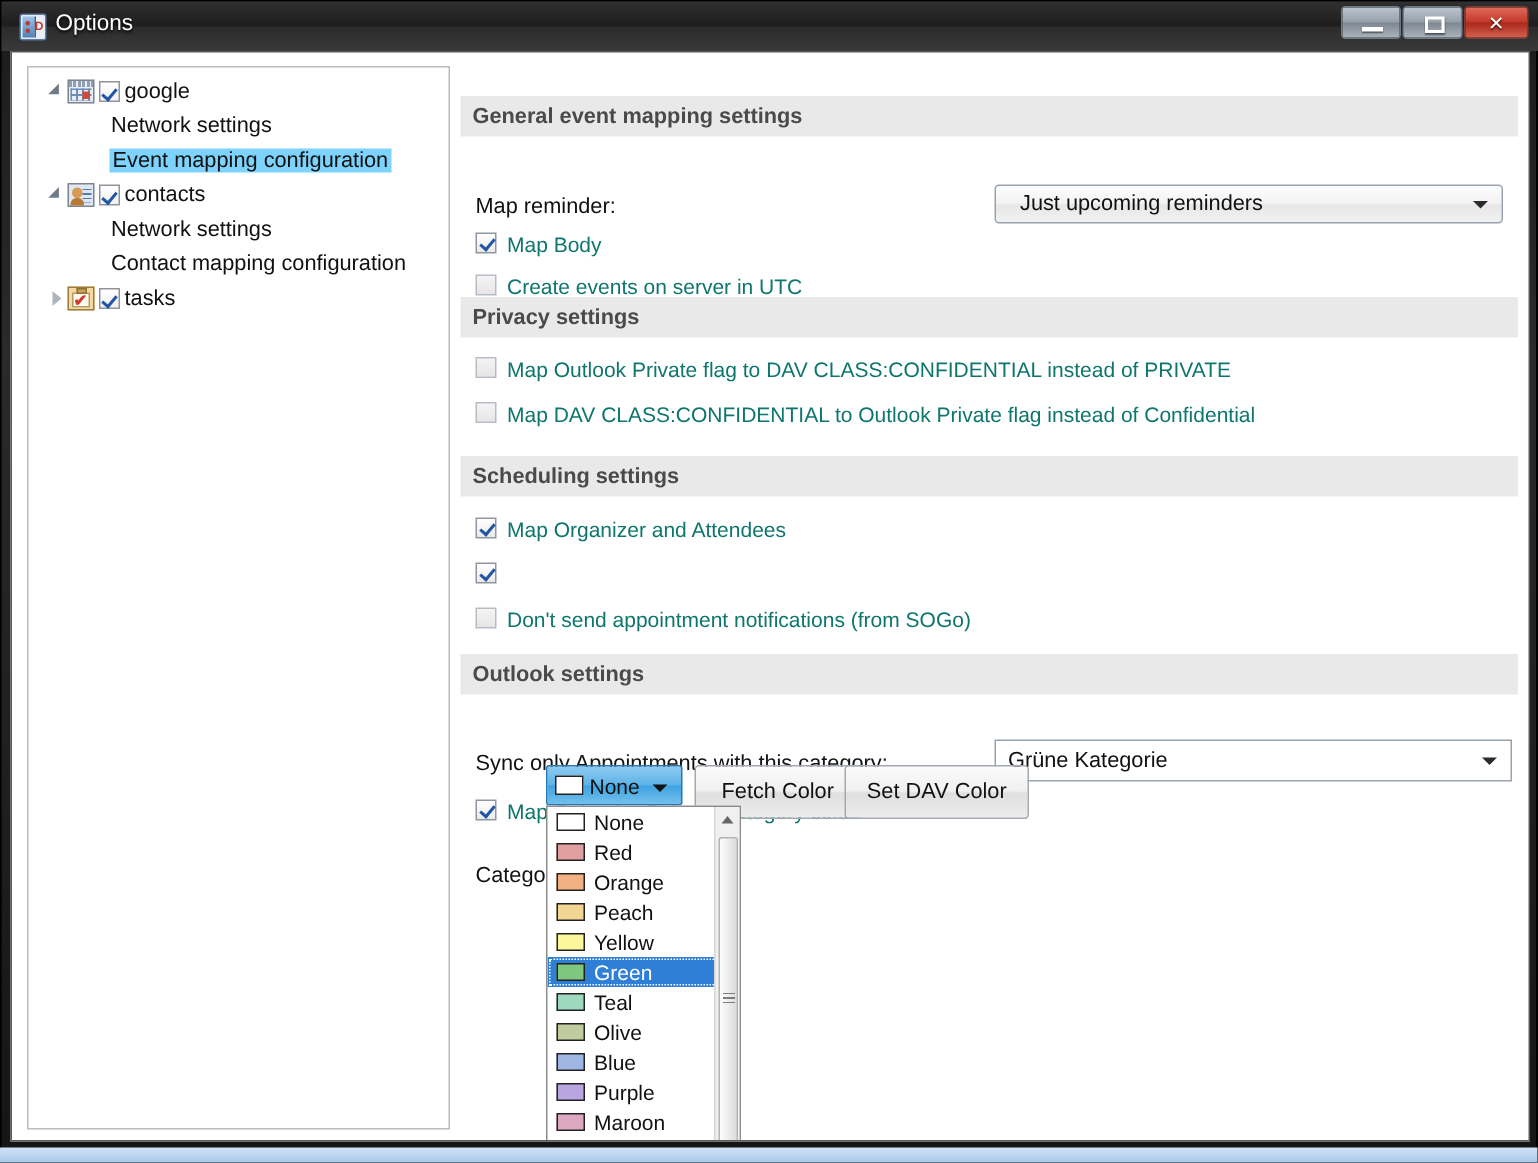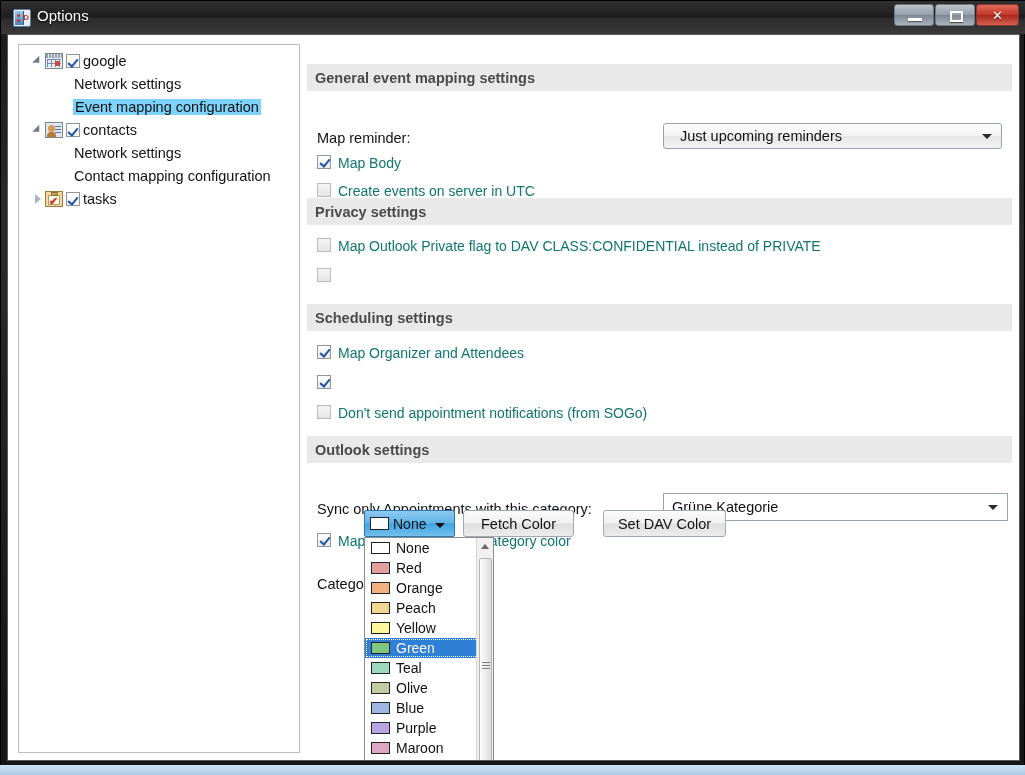--- a/index.html
+++ b/index.html
@@ -326,21 +326,21 @@
   #color-combo .arrow2 {
     position: absolute; right: 9px; top: 12px;
     width: 0; height: 0;
     border-left: 5px solid transparent;
     border-right: 5px solid transparent;
     border-top: 5px solid #111;
   }
 
   .gbtn {
     position: absolute;
-    height: 27px;
+    height: 36px;
     border: 1px solid #a2a9b0;
     border-radius: 3px;
     background: linear-gradient(to bottom,#fbfbfb 0%,#f0f0f0 48%,#dfdfdf 52%,#ececec 100%);
     font-size: 14.5px; color: #111;
     display: flex; align-items: center; justify-content: center;
     font-family: "Liberation Sans", sans-serif;
   }
 
   
   #dropdown {
@@ -518,20 +518,21 @@
       </div>
 
       <div class="section-header">Privacy settings</div>
       <div class="section-body" style="height:79px;">
         <div class="chk-row" style="position:absolute; left:0; top:13px;">
           <span class="cbox unchecked"></span>
           <span>Map Outlook Private flag to DAV CLASS:CONFIDENTIAL instead of PRIVATE</span>
         </div>
         <div class="chk-row" style="position:absolute; left:0; top:43px;">
           <span class="cbox unchecked"></span>
+          <span>Map DAV CLASS:CONFIDENTIAL to Outlook Private flag instead of Confidential</span>
         </div>
       </div>
 
       <div class="section-header">Scheduling settings</div>
       <div class="section-body" style="height:105px;">
         <div class="chk-row" style="position:absolute; left:0; top:14px;">
           <span class="cbox checked"></span>
           <span>Map Organizer and Attendees</span>
         </div>
         <div class="chk-row" style="position:absolute; left:0; top:44px;">
@@ -558,21 +559,21 @@
       </div>
     </div>
 
     <div id="color-combo">
       <span class="swatch"></span>
       <span>None</span>
       <span class="arrow2"></span>
     </div>
 
     <div class="gbtn" style="left:455px; top:475px; width:111px;">Fetch Color</div>
-    <div class="gbtn" style="left:595px; top:475px; width:123px;">Set DAV Color</div>
+    <div class="gbtn" style="left:555px; top:475px; width:123px;">Set DAV Color</div>
 
     <div id="dropdown">
       <div id="dd-list">
           <div class="dd-item">
             <span class="sw" style="background: rgb(255, 255, 255);"></span>
             <span>None</span>
           </div>
           <div class="dd-item">
             <span class="sw" style="background: rgb(224, 160, 160);"></span>
             <span>Red</span>

